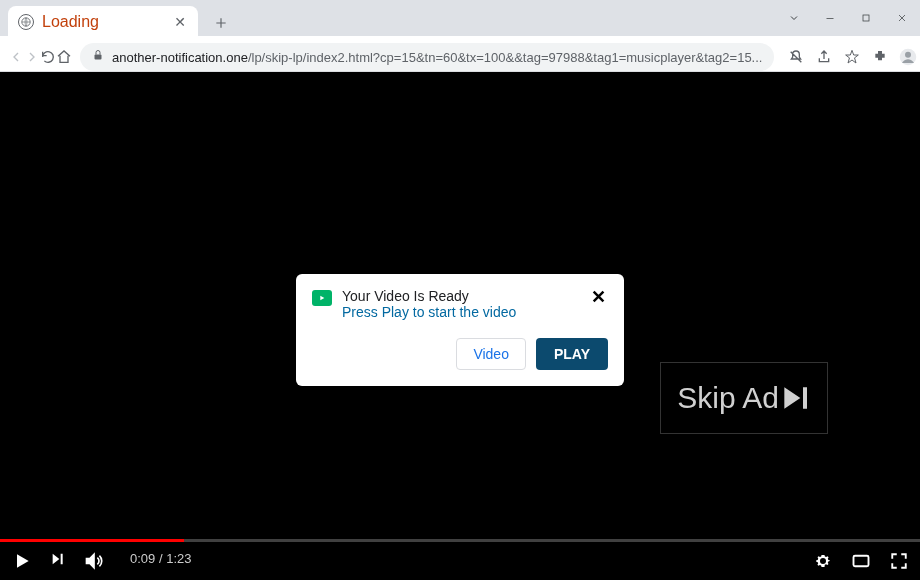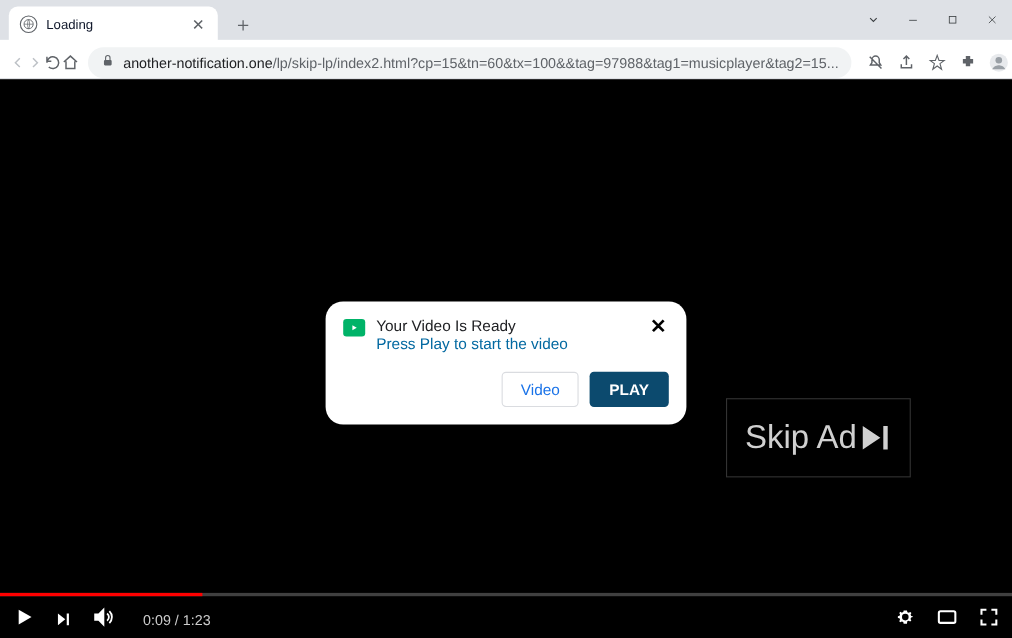--- a/index.html
+++ b/index.html
@@ -3,21 +3,21 @@
   <meta charset="utf-8">
   <style>
     * { margin: 0; padding: 0; box-sizing: border-box; font-family: 'Segoe UI', Arial, sans-serif; }
     body { width: 920px; height: 580px; background: #dee1e6; overflow: hidden; position: relative; }
     
     
     .titlebar { height: 36px; background: #dee1e6; display: flex; align-items: flex-start; position: relative; }
     .tab { display: flex; align-items: center; background: #fff; border-radius: 8px 8px 0 0; height: 32px; margin-top: 6px; margin-left: 8px; padding: 0 10px; min-width: 190px; position: relative; }
     .tab-favicon { width: 16px; height: 16px; border-radius: 50%; border: 1.5px solid #5f6368; margin-right: 8px; display: flex; align-items: center; justify-content: center; }
     .tab-favicon svg { width: 10px; height: 10px; }
-    .tab-title { font-size: 12px; color: #0f172a; flex: 1; }
+    .tab-title { font-size: 16px; color: #c2410c; flex: 1; }
     .tab-close { color: #5f6368; font-size: 14px; cursor: pointer; padding: 0 2px; }
     .newtab { margin-left: 12px; margin-top: 12px; width: 22px; height: 22px; display: flex; align-items: center; justify-content: center; color: #5f6368; cursor: pointer; }
     .window-controls { position: absolute; right: 0; top: 0; display: flex; align-items: center; height: 36px; }
     .window-controls .ctrl { width: 36px; height: 28px; display: flex; align-items: center; justify-content: center; color: #3c4043; cursor: pointer; }
     .window-controls svg { width: 12px; height: 12px; }
     
     
     .toolbar { height: 36px; background: #fff; display: flex; align-items: flex-end; padding: 0 8px; border-bottom: 1px solid #dadce0; }
     .nav-btn { width: 28px; height: 28px; display: flex; align-items: center; justify-content: center; color: #5f6368; cursor: pointer; border-radius: 50%; }
     .nav-btn.disabled { color: #bdc1c6; }
@@ -27,33 +27,33 @@
     .omnibox .url { font-size: 13px; color: #202124; white-space: nowrap; overflow: hidden; text-overflow: ellipsis; flex: 1; }
     .omnibox .url .path { color: #5f6368; }
     .toolbar-right { display: flex; align-items: center; }
     .toolbar-right .tb-icon { width: 28px; height: 28px; display: flex; align-items: center; justify-content: center; color: #5f6368; cursor: pointer; }
     
     
     .video-area { position: absolute; top: 72px; left: 0; right: 0; bottom: 0; background: #000; }
     .progress-bar { position: absolute; bottom: 38px; left: 0; right: 0; height: 3px; background: rgba(255,255,255,0.25); }
     .progress-bar .fill { height: 100%; background: #ff0000; width: 20%; }
     .video-controls { position: absolute; bottom: 0; left: 0; right: 0; height: 38px; display: flex; align-items: center; padding: 0 12px; }
-    .vc-left { display: flex; align-items: flex-end; gap: 18px; }
+    .vc-left { display: flex; align-items: flex-start; gap: 18px; }
     .vc-btn { color: #fff; cursor: pointer; display: flex; align-items: center; }
     .vc-btn svg { fill: #fff; }
     .vc-time { color: #ccc; font-size: 13px; margin-left: 8px; }
     .vc-right { margin-left: auto; display: flex; align-items: center; gap: 18px; }
     
     
     .skip-ad { position: absolute; right: 92px; top: 290px; background: rgba(0,0,0,0.55); border: 1px solid rgba(255,255,255,0.2); padding: 18px 16px; display: flex; align-items: center; }
     .skip-ad-text { color: #d0d0d0; font-size: 30px; }
     .skip-ad svg { fill: #d0d0d0; }
     
     
-    .modal { position: absolute; left: 296px; top: 274px; width: 328px; background: #fff; border-radius: 16px; box-shadow: 0 4px 20px rgba(0,0,0,0.3); padding: 14px 16px 16px 16px; }
+    .modal { position: absolute; left: 296px; top: 274px; width: 328px; background: #fff; border-radius: 6px; box-shadow: 0 4px 20px rgba(0,0,0,0.3); padding: 14px 16px 16px 16px; }
     .modal-header { display: flex; align-items: flex-start; }
     .modal-icon { width: 20px; height: 16px; background: #00b368; border-radius: 3px; display: flex; align-items: center; justify-content: center; margin-right: 10px; margin-top: 2px; flex-shrink: 0; }
     .modal-icon svg { fill: #fff; width: 8px; height: 8px; }
     .modal-text { flex: 1; }
     .modal-title { font-size: 14px; color: #202124; }
     .modal-sub { font-size: 14px; color: #0369a1; }
     .modal-close { font-size: 18px; color: #000; font-weight: bold; cursor: pointer; line-height: 1; padding: 0 2px; }
     .modal-buttons { display: flex; justify-content: flex-end; gap: 10px; margin-top: 18px; }
     .btn-cancel { border: 1px solid #dadce0; background: #fff; color: #1a73e8; padding: 7px 16px; border-radius: 4px; font-size: 14px; cursor: pointer; }
     .btn-play { background: #0c4a6e; color: #fff; border: none; padding: 7px 18px; border-radius: 4px; font-size: 14px; font-weight: 600; cursor: pointer; }

